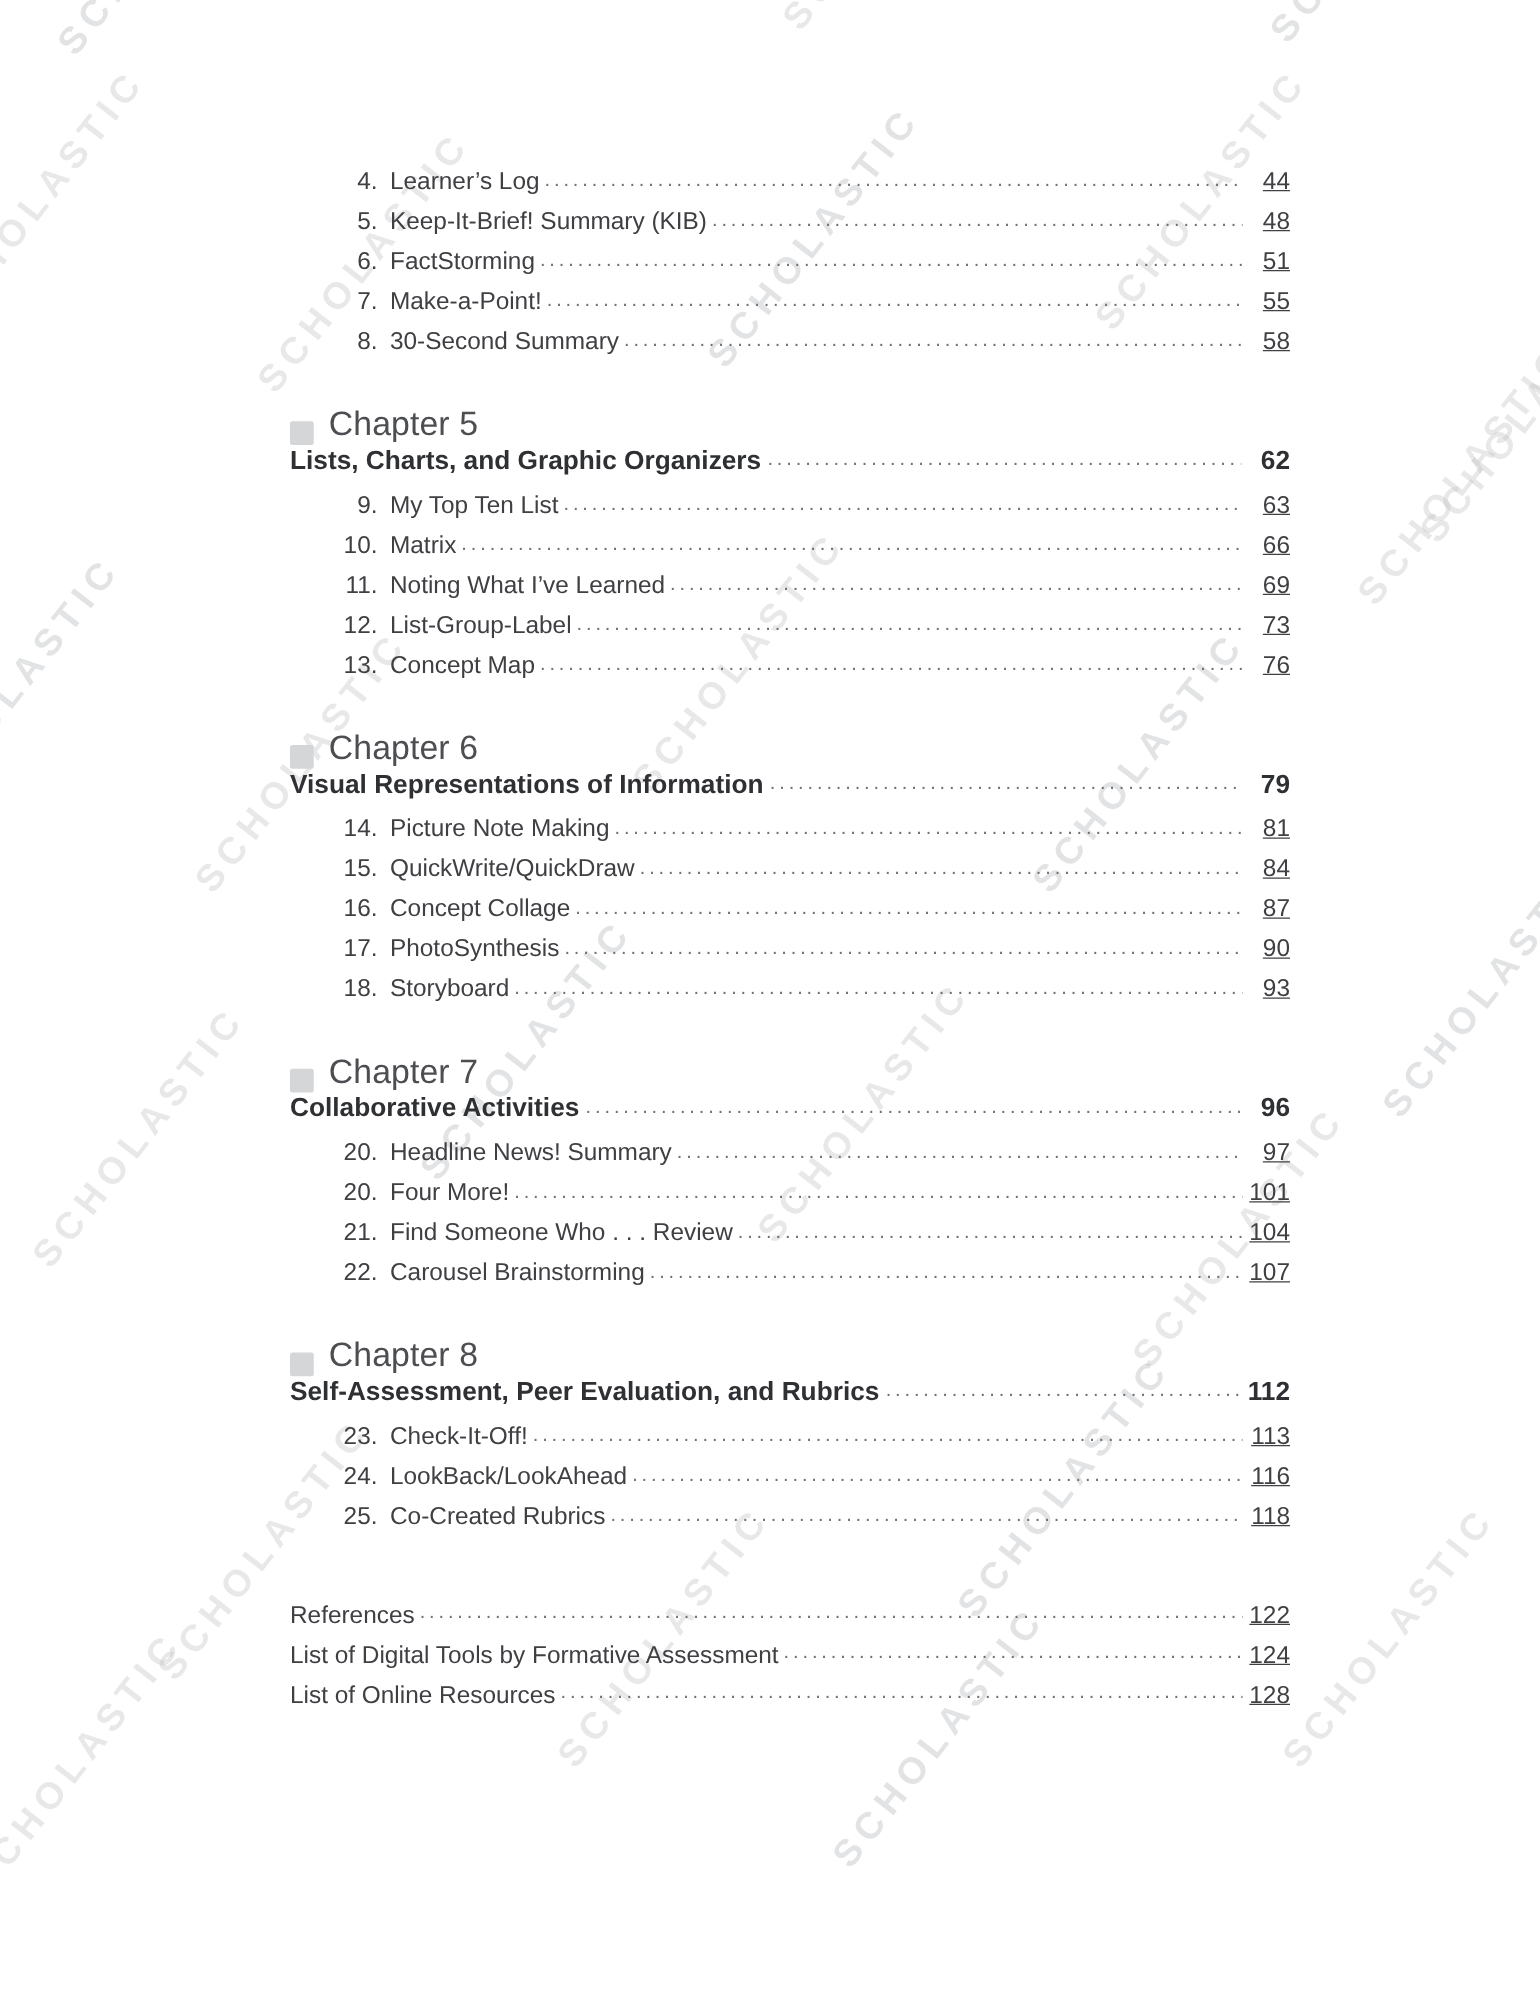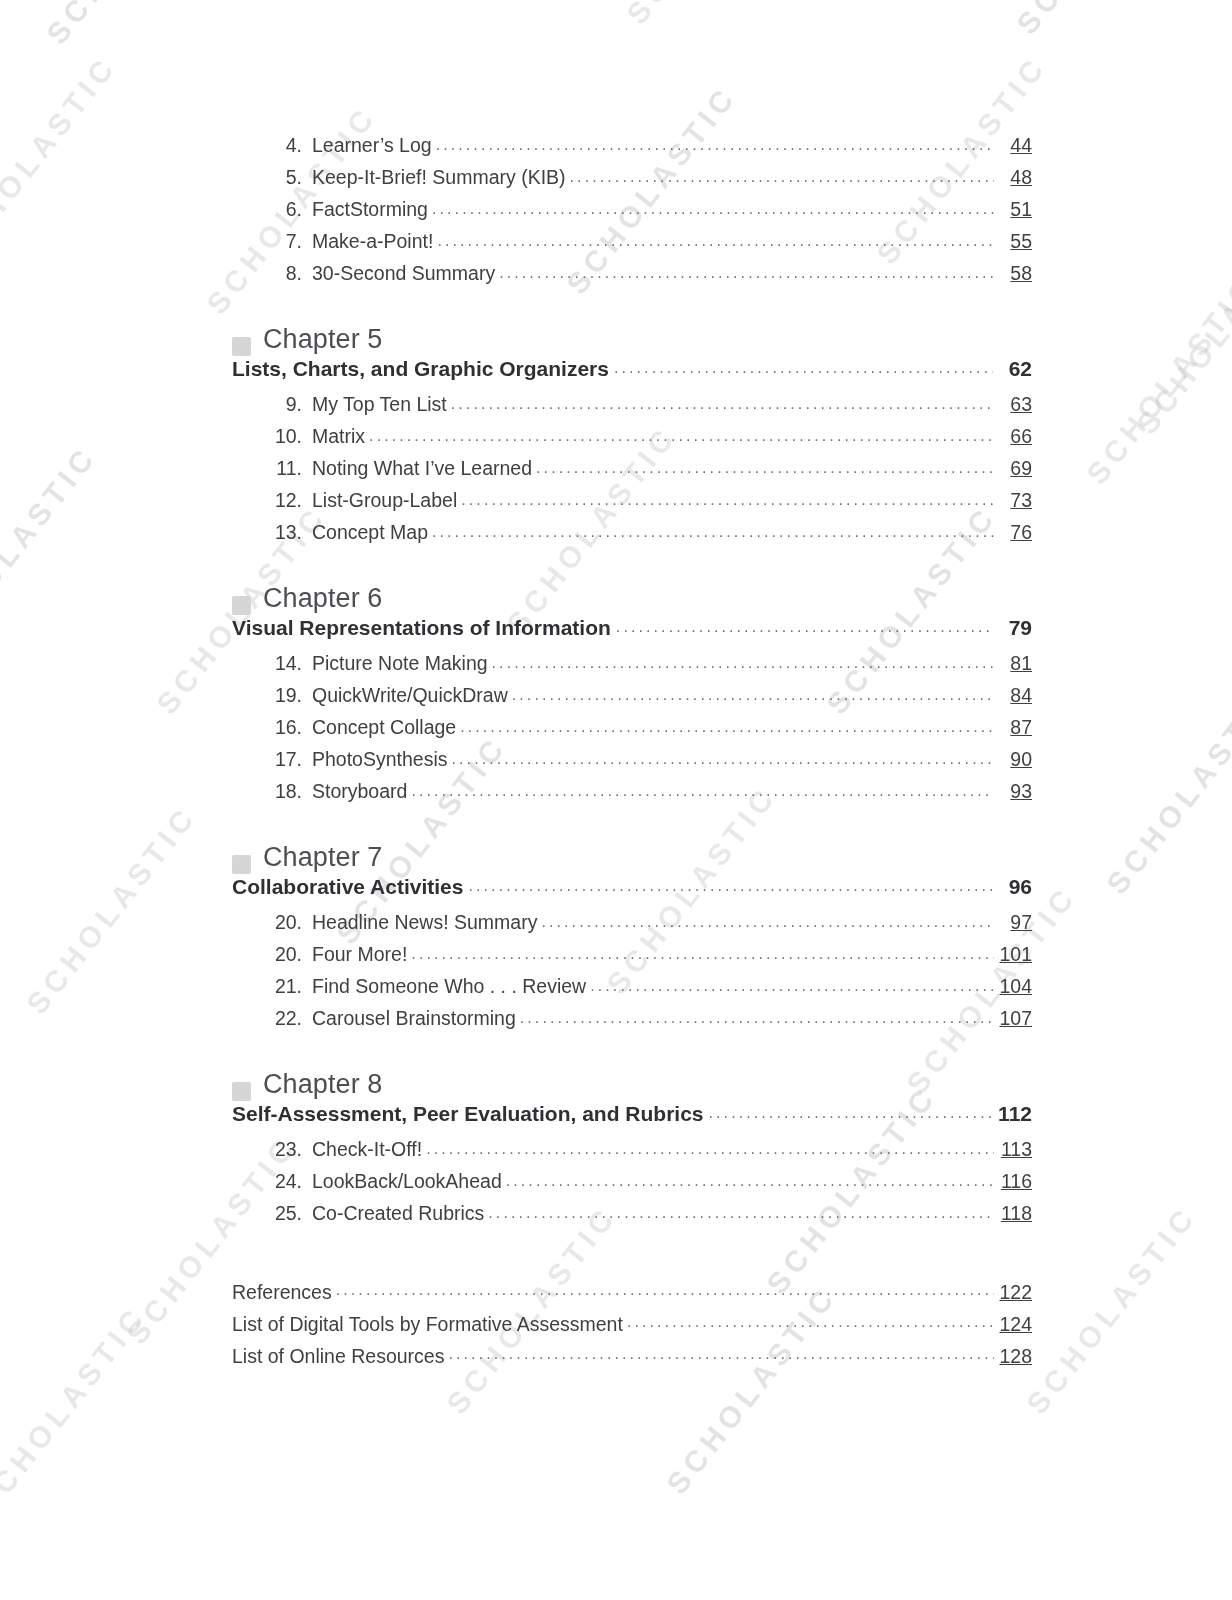--- a/index.html
+++ b/index.html
@@ -249,21 +249,21 @@
           <span class="pg">79</span>
         </div>
         <div class="chapter-activities">
           <div class="toc-entry activity">
             <span class="num">14.</span>
             <span class="label">Picture Note Making</span>
             <span class="dots">........................................................................................................................................................................................................</span>
             <span class="pg">81</span>
           </div>
           <div class="toc-entry activity">
-            <span class="num">19.</span>
+            <span class="num">15.</span>
             <span class="label">QuickWrite/QuickDraw</span>
             <span class="dots">........................................................................................................................................................................................................</span>
             <span class="pg">84</span>
           </div>
           <div class="toc-entry activity">
             <span class="num">16.</span>
             <span class="label">Concept Collage</span>
             <span class="dots">........................................................................................................................................................................................................</span>
             <span class="pg">87</span>
           </div>

